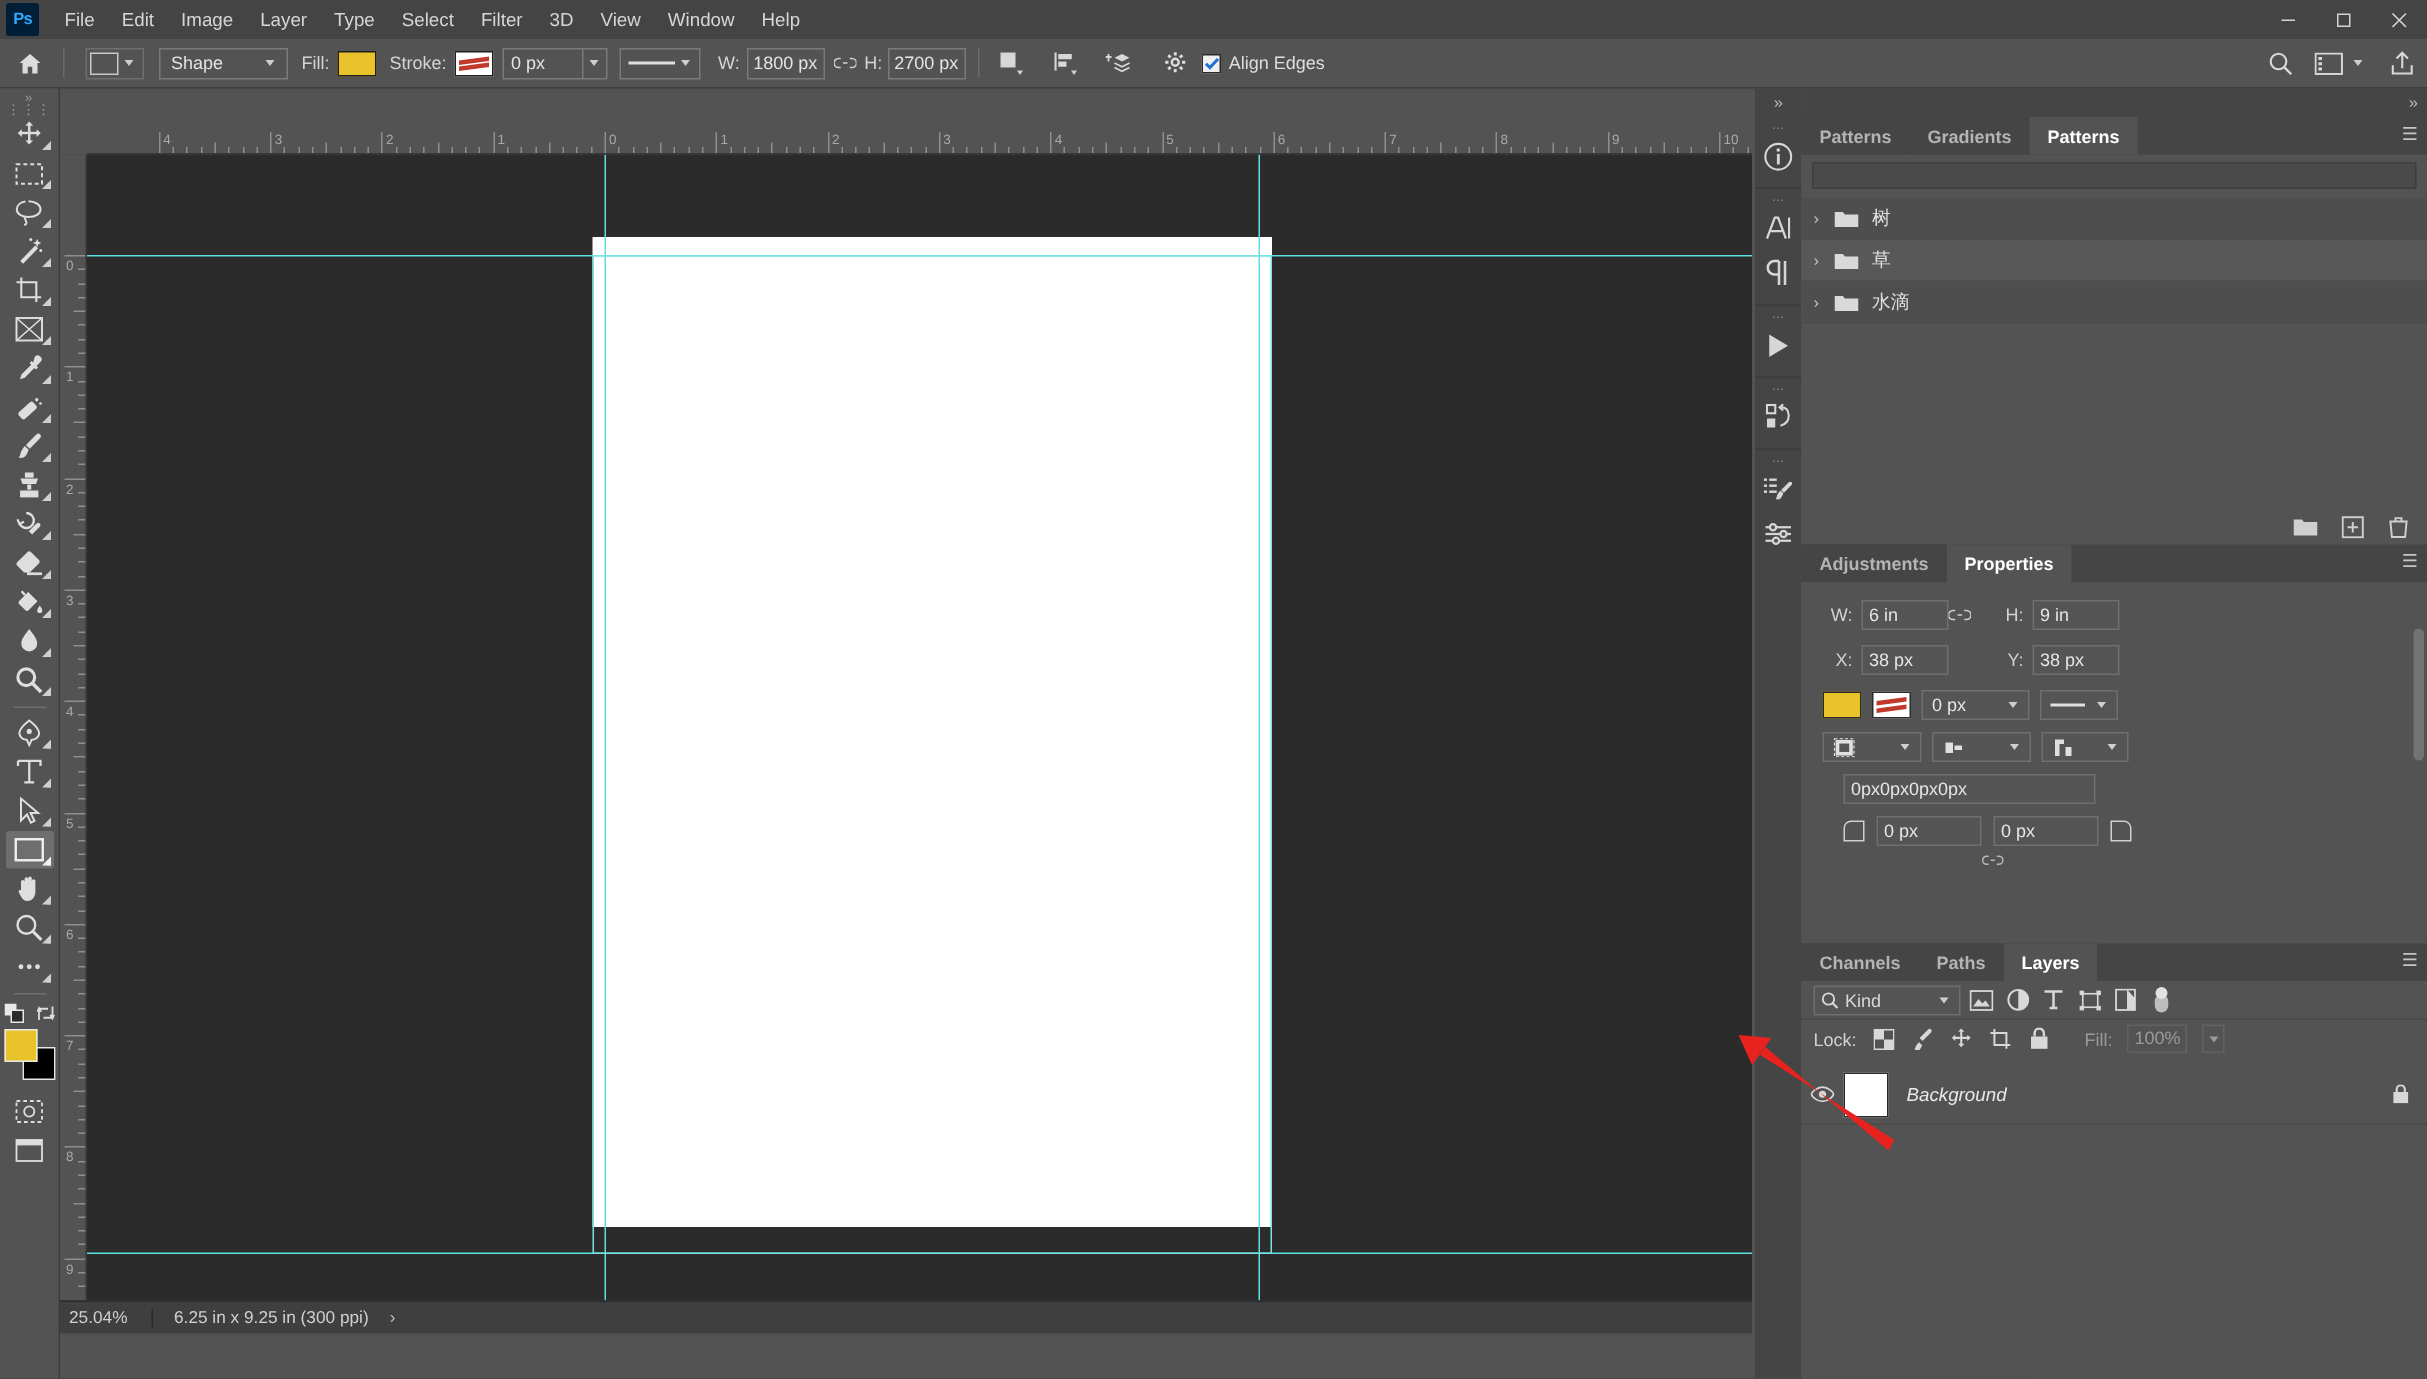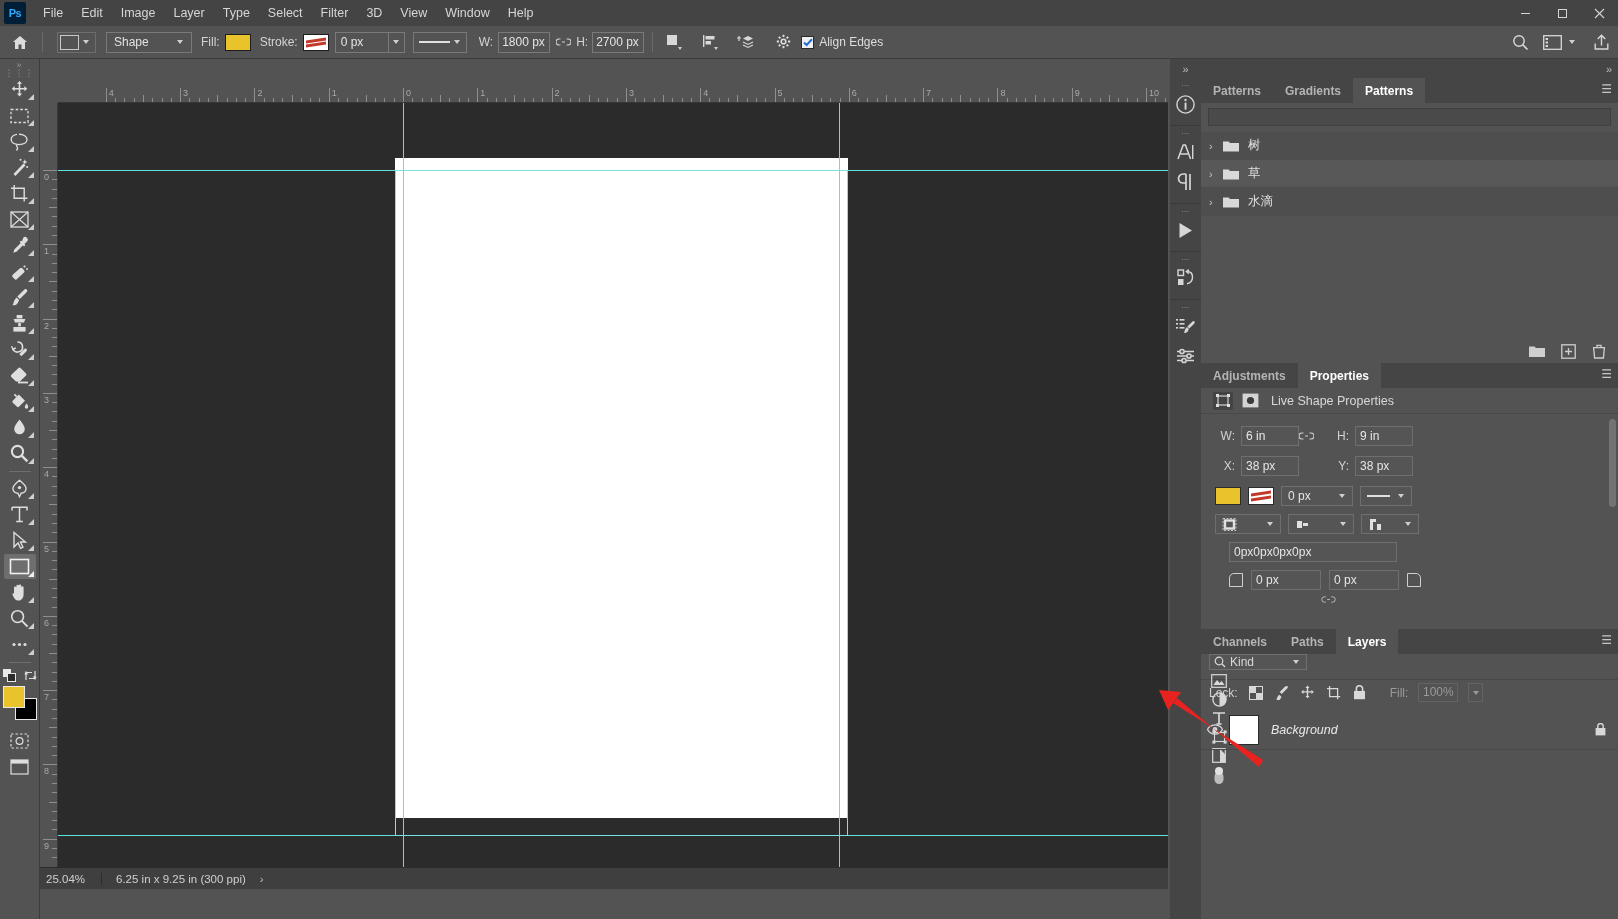--- a/index.html
+++ b/index.html
@@ -267,23 +267,22 @@
   .corner-ico.tr { border-top-right-radius: 5px; }
   .cfield { width: 70px; height: 20px; background: #555; border: 1px solid #6f6f6f;
             color: #e6e6e6; font-size: 12px; padding: 0 4px; line-height: 18px; }
   .props-scrollbar { position: absolute; right: 2px; top: 50px; width: 7px; height: 190px; }
   .props-scrollbar .thumb { position: absolute; top: 6px; width: 7px; height: 88px;
                             background: #737373; border-radius: 4px; }
 
   
   .layers-panel { position: absolute; left: 0; top: 570px; width: 417px; height: 290px; }
   .lyr-filterrow {
-    height: 26px; display: flex; align-items: flex-start; padding: 0 8px; gap: 4px;
+    height: 26px; display: flex; align-items: center; padding: 0 8px; gap: 4px;
     border-bottom: 1px solid #484848;
-    flex-direction: column;
   }
   .kind-select {
     width: 98px; height: 20px; background: #555; border: 1px solid #6f6f6f;
     display: flex; align-items: center; padding: 0 3px 0 4px; gap: 4px;
   }
   .kind-select span { font-size: 12px; color: #d8d8d8; flex: 1; }
   .filter-ico { width: 20px; height: 20px; display: flex; align-items: center; justify-content: center; }
   .lyr-blendrow {
     height: 25px; display: flex; align-items: center; padding: 0 8px; gap: 6px;
   }
@@ -996,38 +995,20 @@
           </svg>
       </div>
     </div>
 
     <div class="panel props-panel">
       <div class="tabrow">
         <div class="ptab">Adjustments</div>
         <div class="ptab active">Properties</div>
         <div class="pmenu">☰</div>
       </div>
-      <div class="props-head">
-        <div class="lsp-ico">
-          <svg width="14" height="13" viewBox="0 0 14 13">
-              <rect x="2" y="2" width="10" height="9" fill="none" stroke="#e0e0e0" stroke-width="1.1"></rect>
-              <rect x="0" y="0" width="3" height="3" fill="#e0e0e0"></rect>
-              <rect x="11" y="0" width="3" height="3" fill="#e0e0e0"></rect>
-              <rect x="0" y="10" width="3" height="3" fill="#e0e0e0"></rect>
-              <rect x="11" y="10" width="3" height="3" fill="#e0e0e0"></rect>
-            </svg>
-        </div>
-        <div class="lsp-ico2">
-          <svg width="17" height="15" viewBox="0 0 17 15">
-              <rect x="0.6" y="0.6" width="15.8" height="13.8" fill="#d4d4d4"></rect>
-              <circle cx="8.5" cy="7.5" r="3.6" fill="#3a3a3a"></circle>
-            </svg>
-        </div>
-        <div class="props-title">Live Shape Properties</div>
-      </div>
       <div class="props-body">
         <div class="prow">
           <span class="plabel">W:</span>
           <input class="pfield" value="6 in" style="">
           <span class="link-ico">
             <svg width="15" height="10" viewBox="0 0 15 10">
                 <path d="M6 5 H9 M4.5 2 H3 a3 3 0 0 0 0 6 H4.5 M10.5 2 H12 a3 3 0 0 1 0 6 H10.5" fill="none" stroke="#cfcfcf" stroke-width="1.1"></path>
               </svg>
           </span>
           <span class="plabel">H:</span>

